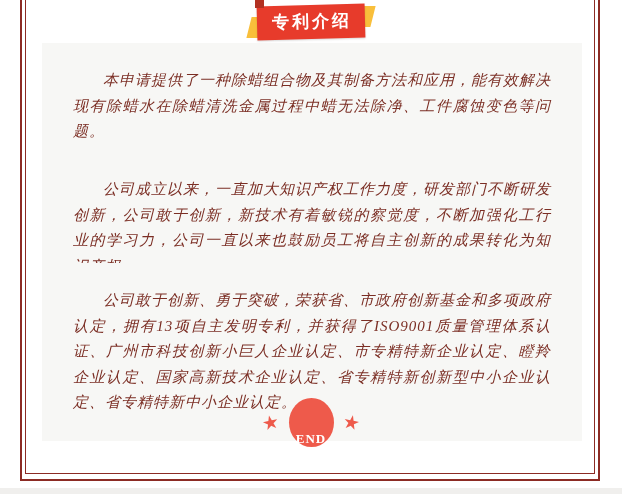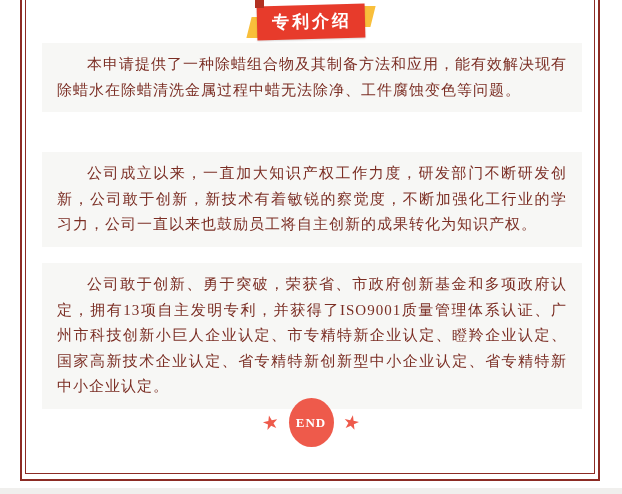--- a/index.html
+++ b/index.html
@@ -44,45 +44,46 @@
     position:absolute;z-index:3;left:-2px;top:-6px;width:9px;height:9px;
     background:var(--corner-red,#b23122);
   }
   
   .block{
     position:absolute;left:42px;width:540px;box-sizing:border-box;
     background:var(--block-bg,#f7f7f5);
     padding:9px 15px;
   }
   .block p{
-    margin:0;
+    margin:16px;
     color:var(--text-maroon,#7b2e24);
     font-size:15px;line-height:25.5px;
     letter-spacing:1px;
     text-indent:2em;
     text-align:justify;
+    font-style:italic;
   }
   .block-1{top:43px;}
   .block-2{top:152px;}
   .block-3{top:263px;}
   
   .end-wrap{
     position:absolute;top:398px;left:0;right:0;
     display:flex;align-items:center;justify-content:center;gap:9px;
   }
   .star{
     color:var(--badge-coral,#ee5a4b);font-size:19px;line-height:1;
     font-family:"DejaVu Sans",sans-serif;
   }
   .star-left{transform:rotate(-12deg);}
   .star-right{transform:rotate(12deg);}
   .end-oval{
     width:45px;height:49px;border-radius:50%;
     background:var(--badge-coral,#ee5a4b);
-    display:flex;align-items:center;justify-content:center;
+    display:flex;align-items:flex-end;justify-content:center;
     color:#ffffff;font-weight:bold;font-size:13px;letter-spacing:1px;
     font-family:"Liberation Serif","DejaVu Serif",serif;
   }
   .bottom-strip{
     position:absolute;left:0;right:0;bottom:0;height:6px;
     background:#f0efed;
   }
 </style>
 </head>
 <body>

